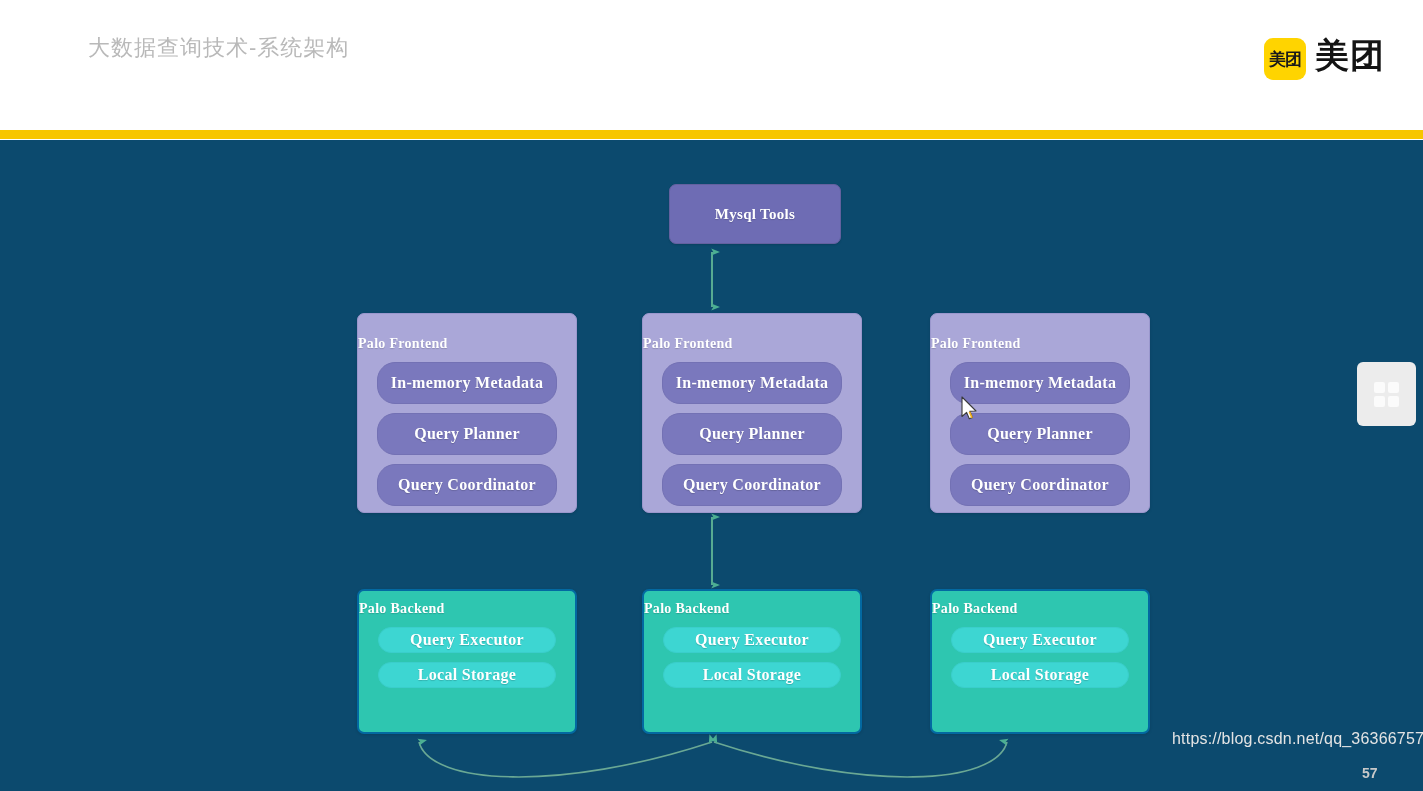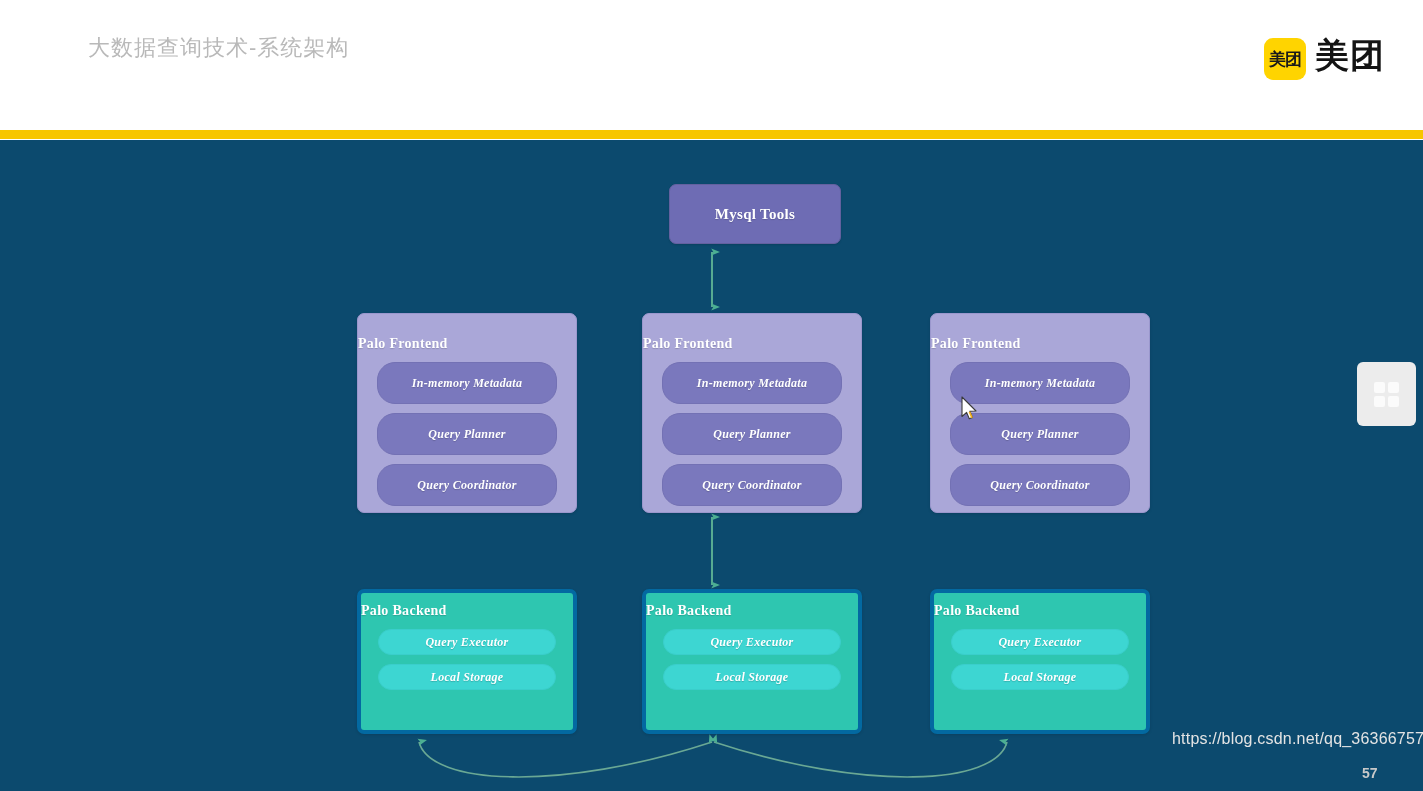--- a/index.html
+++ b/index.html
@@ -119,24 +119,23 @@
   }
   .sub {
     box-sizing: border-box;
     border-radius: 18px;
     display: flex;
     align-items: center;
     justify-content: center;
     font-family: "Liberation Serif", serif;
     font-weight: bold;
     color: #ffffff;
-    font-size: 12px;
+    font-size: 16px;
     letter-spacing: 0.3px;
     text-shadow: 0 1px 1px rgba(0,0,0,0.18);
-    font-style: italic;
   }
 
   
   .mysql-box {
     left: 625px;
     top: 44px;
     width: 172px;
     height: 60px;
     background: #6e6cb4;
     border: 1px solid #63619f;
@@ -165,21 +164,21 @@
     background: #7a78bd;
     border: 1px solid #7371b4;
   }
 
   
   .be {
     top: 449px;
     width: 220px;
     height: 145px;
     background: #2ec6b0;
-    border: 4px solid #0369a1;
+    border: 2px solid #0369a1;
     padding-top: 10px;
     box-shadow: 0 1px 3px rgba(0,0,0,0.13);
   }
   .be .node-title { display: block; margin-bottom: 10px; }
   .be .sub {
     width: 178px;
     height: 26px;
     margin: 0 auto 9px auto;
     background: #3dd6d2;
     border: 1px solid #3acecb;

